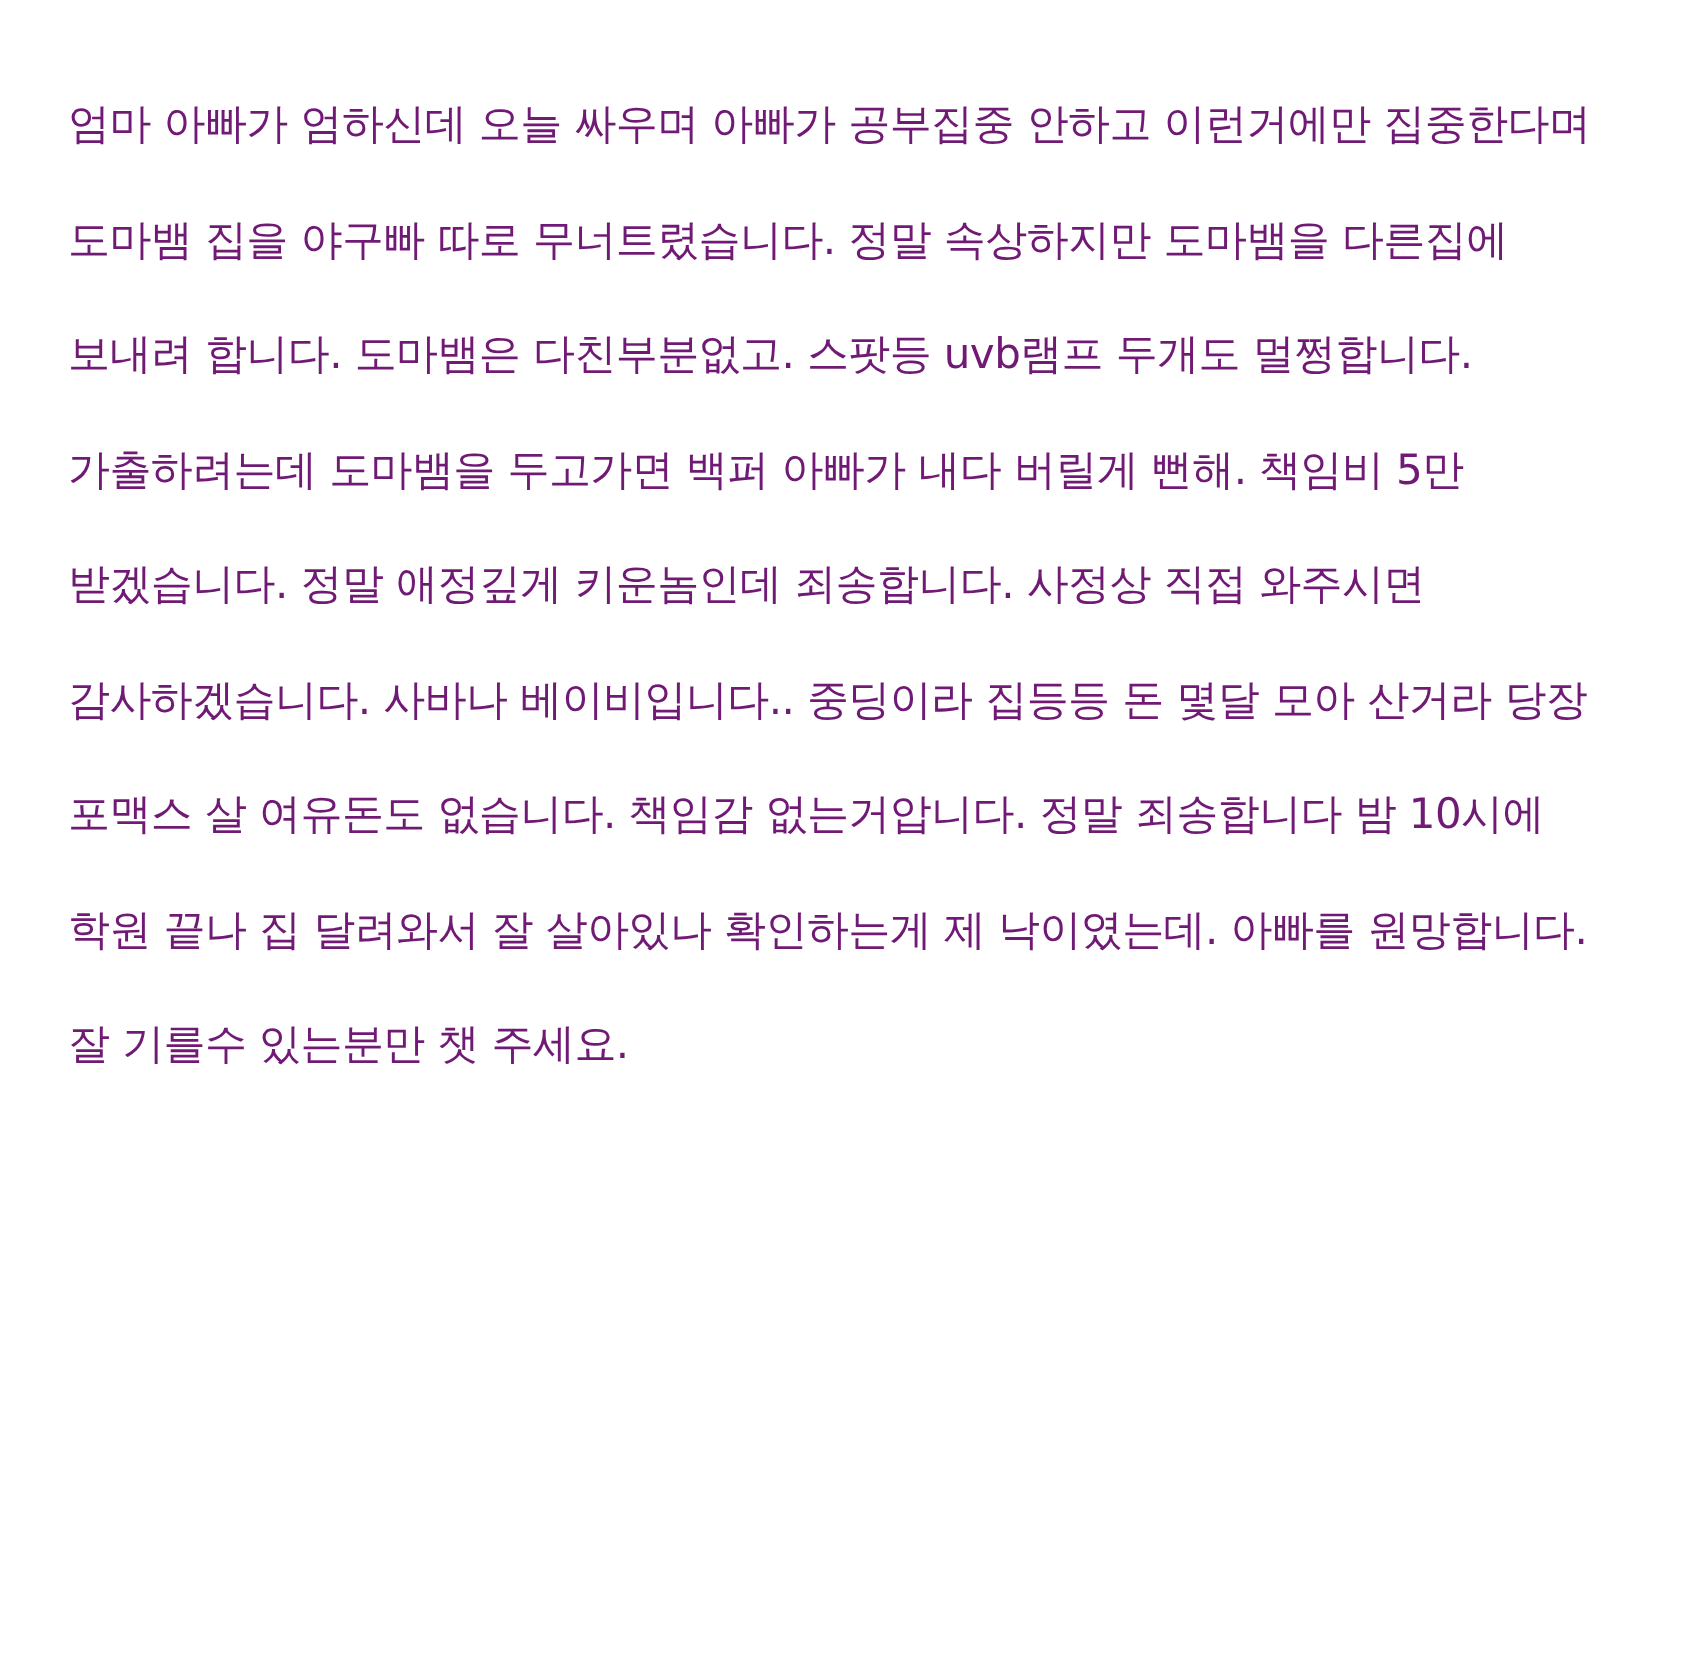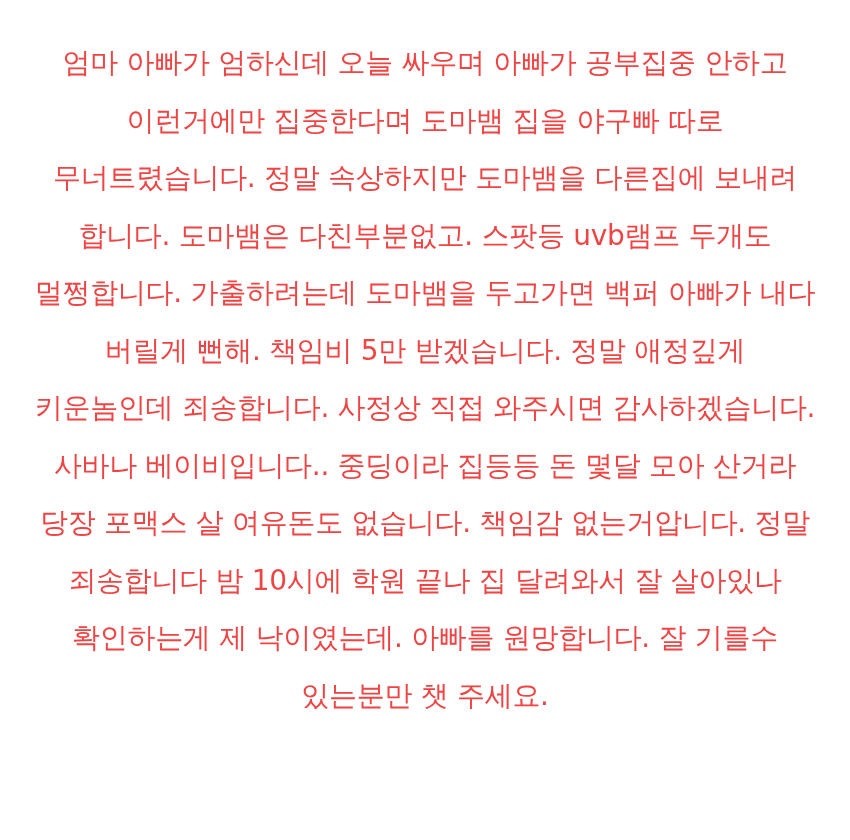--- a/index.html
+++ b/index.html
@@ -15,28 +15,28 @@
   }
   .page {
     position: relative;
     width: 850px;
     height: 840px;
     background: #ffffff;
     box-sizing: border-box;
     padding: 34px 34px 18px 34px;
   }
   .post-body {
-    font-size: 28px;
+    font-size: 21px;
     line-height: 57.5px;
-    color: #ef4444;
+    color: #701a75;
     font-weight: 500;
     letter-spacing: -0.3px;
     word-break: keep-all;
     white-space: pre-wrap;
-    text-align: center;
+    text-align: left;
   }
 </style>
 </head>
 <body>
 
 <div class="page">
   <div class="post-body">엄마 아빠가 엄하신데 오늘 싸우며 아빠가 공부집중 안하고 이런거에만 집중한다며 도마뱀 집을 야구빠 따로 무너트렸습니다. 정말 속상하지만 도마뱀을 다른집에 보내려 합니다. 도마뱀은 다친부분없고. 스팟등 uvb램프 두개도 멀쩡합니다. 가출하려는데 도마뱀을 두고가면 백퍼 아빠가 내다 버릴게 뻔해. 책임비 5만 받겠습니다. 정말 애정깊게 키운놈인데 죄송합니다. 사정상 직접 와주시면 감사하겠습니다. 사바나 베이비입니다.. 중딩이라 집등등 돈 몇달 모아 산거라 당장 포맥스 살 여유돈도 없습니다. 책임감 없는거압니다. 정말 죄송합니다 밤 10시에 학원 끝나 집 달려와서 잘 살아있나 확인하는게 제 낙이였는데. 아빠를 원망합니다. 잘 기를수 있는분만 챗 주세요.</div>
 </div>
 
 </body></html>

